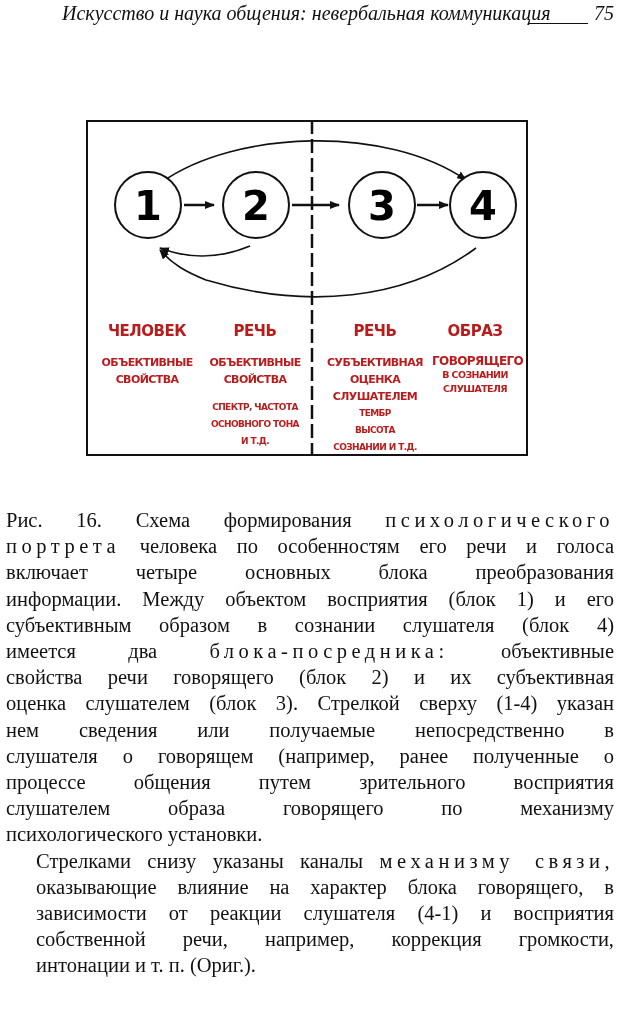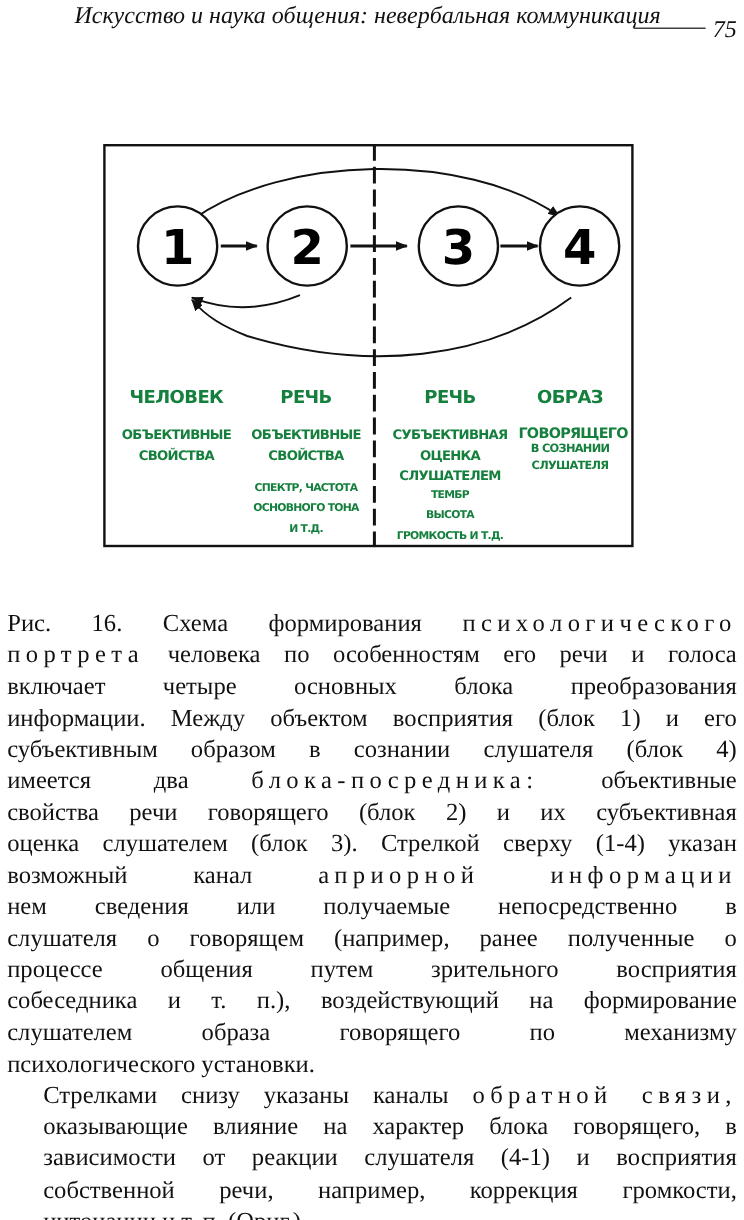--- a/index.html
+++ b/index.html
@@ -3,25 +3,25 @@
 <meta charset="utf-8">
 <style>
   html, body { margin: 0; padding: 0; background: #ffffff; }
   body { width: 620px; height: 1017px; position: relative; overflow: hidden; color: #111; }
   .page-header {
     position: absolute; left: 62px; top: 2px; width: 552px; height: 24px;
     font-family: "Liberation Serif", serif; font-style: italic; font-size: 20px;
     text-decoration: underline; white-space: nowrap;
   }
   .page-header .title { position: absolute; left: 0; top: 0; }
-  .page-header .page-num { position: absolute; right: 0; top: 12px; text-align: right; }
+  .page-header .page-num { position: absolute; right: 0; top: 0; text-align: right; }
   .page-header .rule { position: absolute; left: 466px; right: 26px; top: 21px; border-bottom: 1px solid #111; }
   .figure { position: absolute; left: 86px; top: 120px; width: 442px; height: 336px; border: 2px solid #111; box-sizing: border-box; }
   .figure svg { position: absolute; left: -2px; top: -2px; }
-  .col { position: absolute; top: 200px; text-align: center; font-family: "DejaVu Sans", sans-serif; font-weight: bold; color: #15803d; }
+  .col { position: absolute; top: 200px; text-align: center; font-family: "DejaVu Sans", sans-serif; font-weight: bold; color: #b91c1c; }
   .col .head { font-size: 15px; letter-spacing: -0.5px; margin-bottom: 14px; }
   .col .sub { font-size: 11px; line-height: 17px; letter-spacing: -0.6px; }
   .col .small { font-size: 9px; line-height: 17px; letter-spacing: -0.6px; }
   .caption {
     position: absolute; left: 6px; top: 507px; width: 608px;
     font-family: "Liberation Serif", serif; font-size: 20.5px; line-height: 26.2px; color: #111;
   }
   .caption p { margin: 0; text-align: justify; text-align-last: left; }
   .caption .p1 { padding-left: 30px; text-indent: -30px; }
   .caption .p2 { padding-left: 30px; }
@@ -84,49 +84,47 @@
     <div class="small">И Т.Д.</div>
   </div>
 
   <div class="col" style="left:232px;width:110px;">
     <div class="head">РЕЧЬ</div>
     <div class="sub">СУБЪЕКТИВНАЯ</div>
     <div class="sub">ОЦЕНКА</div>
     <div class="sub">СЛУШАТЕЛЕМ</div>
     <div class="small">ТЕМБР</div>
     <div class="small">ВЫСОТА</div>
-    <div class="small">ГРОМКОСТЬ И Т.Д.</div>
+    <div class="small">СОЗНАНИИ И Т.Д.</div>
   </div>
 
   <div class="col" style="left:344px;width:86px;">
     <div class="head">ОБРАЗ</div>
     <div class="small" style="font-size:12px;line-height:14px;">ГОВОРЯЩЕГО</div>
     <div class="small" style="font-size:9.5px;line-height:14px;">В СОЗНАНИИ</div>
     <div class="small" style="font-size:9.5px;line-height:14px;">СЛУШАТЕЛЯ</div>
   </div>
 </div>
 
 <div class="caption">
   <p class="p1" id="cap1">
       <span class="line"><span>Рис. 16. Схема формирования </span><span class="sp">психологического</span></span>
       <span class="line"><span class="sp">портрета</span><span> человека по особенностям его речи и голоса</span></span>
       <span class="line"><span>включает четыре основных блока преобразования</span></span>
       <span class="line"><span>информации. Между объектом восприятия (блок 1) и его</span></span>
       <span class="line"><span>субъективным образом в сознании слушателя (блок 4)</span></span>
       <span class="line"><span>имеется два </span><span class="sp">блока-посредника:</span><span> объективные</span></span>
       <span class="line"><span>свойства речи говорящего (блок 2) и их субъективная</span></span>
       <span class="line"><span>оценка слушателем (блок 3). Стрелкой сверху (1-4) указан</span></span>
-      <span class="line"><span>возможный канал </span><span class="sp">априорной информации</span></span>
       <span class="line"><span>нем сведения или получаемые непосредственно в</span></span>
       <span class="line"><span>слушателя о говорящем (например, ранее полученные о</span></span>
       <span class="line"><span>процессе общения путем зрительного восприятия</span></span>
-      <span class="line"><span>собеседника и т. п.), воздействующий на формирование</span></span>
       <span class="line"><span>слушателем образа говорящего по механизму</span></span>
       <span class="line last"><span>психологического установки.</span></span>
     </p>
   <p class="p2" id="cap2">
-      <span class="line"><span>Стрелками снизу указаны каналы </span><span class="sp">обратной связи,</span></span>
+      <span class="line"><span>Стрелками снизу указаны каналы </span><span class="sp">механизму связи,</span></span>
       <span class="line"><span>оказывающие влияние на характер блока говорящего, в</span></span>
       <span class="line"><span>зависимости от реакции слушателя (4-1) и восприятия</span></span>
       <span class="line"><span>собственной речи, например, коррекция громкости,</span></span>
       <span class="line last"><span>интонации и т. п. (Ориг.).</span></span>
     </p>
 </div>
 
 </body></html>

